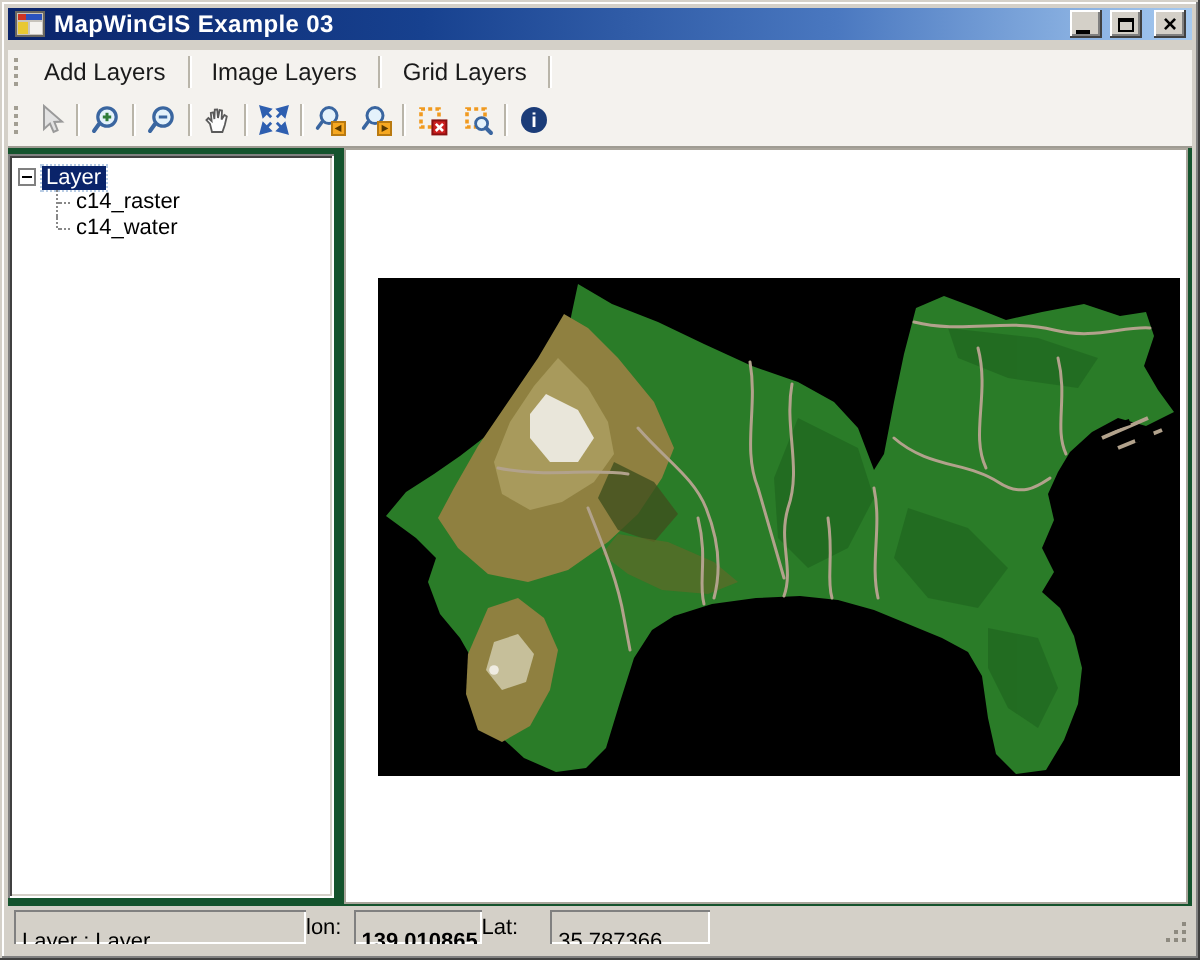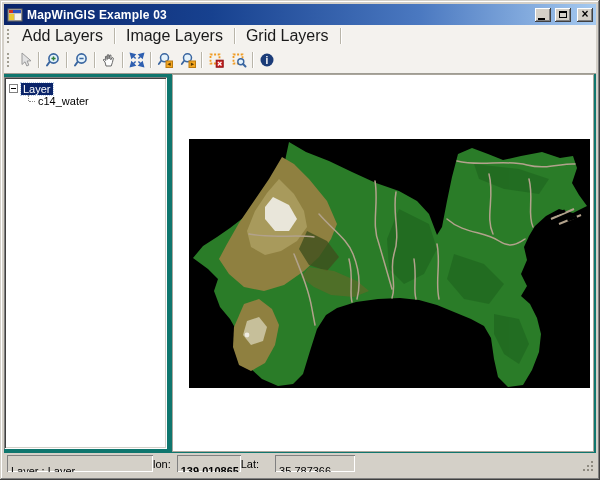--- a/index.html
+++ b/index.html
@@ -4,52 +4,52 @@
 <style>
   html,body{margin:0;padding:0;background:#3a6ea5;}
   *{box-sizing:border-box;font-family:"Liberation Sans",sans-serif;}
   .window{
     position:relative;width:600px;height:480px;background:#d4d0c8;overflow:hidden;
     box-shadow: inset -1px -1px 0 #404040, inset 1px 1px 0 #d4d0c8,
                 inset -2px -2px 0 #808080, inset 2px 2px 0 #ffffff;
   }
   
   .titlebar{
-    position:absolute;left:4px;top:4px;right:4px;height:21px;
+    position:absolute;left:4px;top:4px;right:4px;height:16px;
     background:linear-gradient(to right,#0a246a 0%,#17418f 35%,#4a78c0 70%,#a6caf0 100%);
     display:flex;align-items:center;padding:0 3px;gap:4px;
   }
   .app-icon{width:16px;height:16px;flex:0 0 auto;}
   .title-text{color:#fff;font-size:12px;font-weight:bold;flex:1;white-space:nowrap;overflow:hidden;letter-spacing:.2px;}
   .tb-btn{
     width:16px;height:14px;background:#d4d0c8;flex:0 0 auto;
     box-shadow: inset -1px -1px 0 #404040, inset 1px 1px 0 #ffffff, inset -2px -2px 0 #808080;
     display:flex;align-items:center;justify-content:center;position:relative;
   }
   .tb-btn.close{margin-left:2px;}
   .glyph-min{width:7px;height:2px;background:#000;position:absolute;bottom:2px;left:3px;}
   .glyph-max{width:8px;height:7px;border:1px solid #000;border-top:2px solid #000;}
   .glyph-close{font-size:12px;font-weight:bold;line-height:12px;color:#000;margin-top:-1px;}
   
   .menubar{
     position:absolute;left:4px;top:25px;right:4px;height:22px;background:#f4f2ee;
     display:flex;align-items:center;padding-left:2px;
   }
   .grip{width:3px;height:14px;border-left:2px dotted #a9a599;border-left-color:#a29e92;margin:0 3px 0 1px;}
-  .menu-item{font-size:16px;color:#1a1a1a;padding:3px 9px;white-space:nowrap;}
+  .menu-item{font-size:12px;color:#1a1a1a;padding:3px 9px;white-space:nowrap;}
   .tsep{width:1px;height:16px;background:#b9b5a9;box-shadow:1px 0 0 #ffffff;margin:0 2px;flex:0 0 auto;}
   
   .toolbar{
     position:absolute;left:4px;top:47px;right:4px;height:27px;background:#f4f2ee;
     display:flex;align-items:center;padding-left:2px;border-bottom:1px solid #9f9c93;
   }
   .tool-btn{width:23px;height:22px;display:flex;align-items:center;justify-content:center;flex:0 0 auto;}
   .tool-btn svg{display:block;}
   
-  .client{position:absolute;left:4px;top:74px;right:4px;height:379px;background:#0f766e;}
+  .client{position:absolute;left:4px;top:74px;right:4px;height:379px;background:#14532d;}
   .tree-panel{
     position:absolute;left:0;top:3px;width:163px;height:372px;background:#fff;
     box-shadow: inset 1px 1px 0 #808080, inset -1px -1px 0 #ffffff,
                 inset 2px 2px 0 #404040, inset -2px -2px 0 #d4d0c8;
     padding:5px 4px 4px 5px;font-size:11px;color:#000;overflow:hidden;
   }
   .tree-row{display:flex;align-items:center;height:13px;}
   .expand-box{width:9px;height:9px;border:1px solid #808080;background:#fff;position:relative;flex:0 0 auto;margin-right:3px;}
   .expand-box::after{content:"";position:absolute;left:1px;top:3px;width:5px;height:1px;background:#000;}
   .node-label{padding:0 2px;line-height:12px;white-space:nowrap;}
@@ -216,20 +216,27 @@
   </div>
 
   <div class="client">
 
     <div class="tree-panel">
       <div class="tree-row">
         <span class="expand-box"></span>
         <span class="node-label selected">Layer</span>
       </div>
       <div class="tree-child">
+        <span class="conn">
+            <span class="v"></span>
+            <span class="h"></span>
+          </span>
+        <span class="child-label">c14_raster</span>
+      </div>
+      <div class="tree-child">
         <span class="conn last">
             <span class="v"></span>
             <span class="h"></span>
           </span>
         <span class="child-label">c14_water</span>
       </div>
     </div>
 
     <div class="map-panel">
       <div class="map-canvas">

